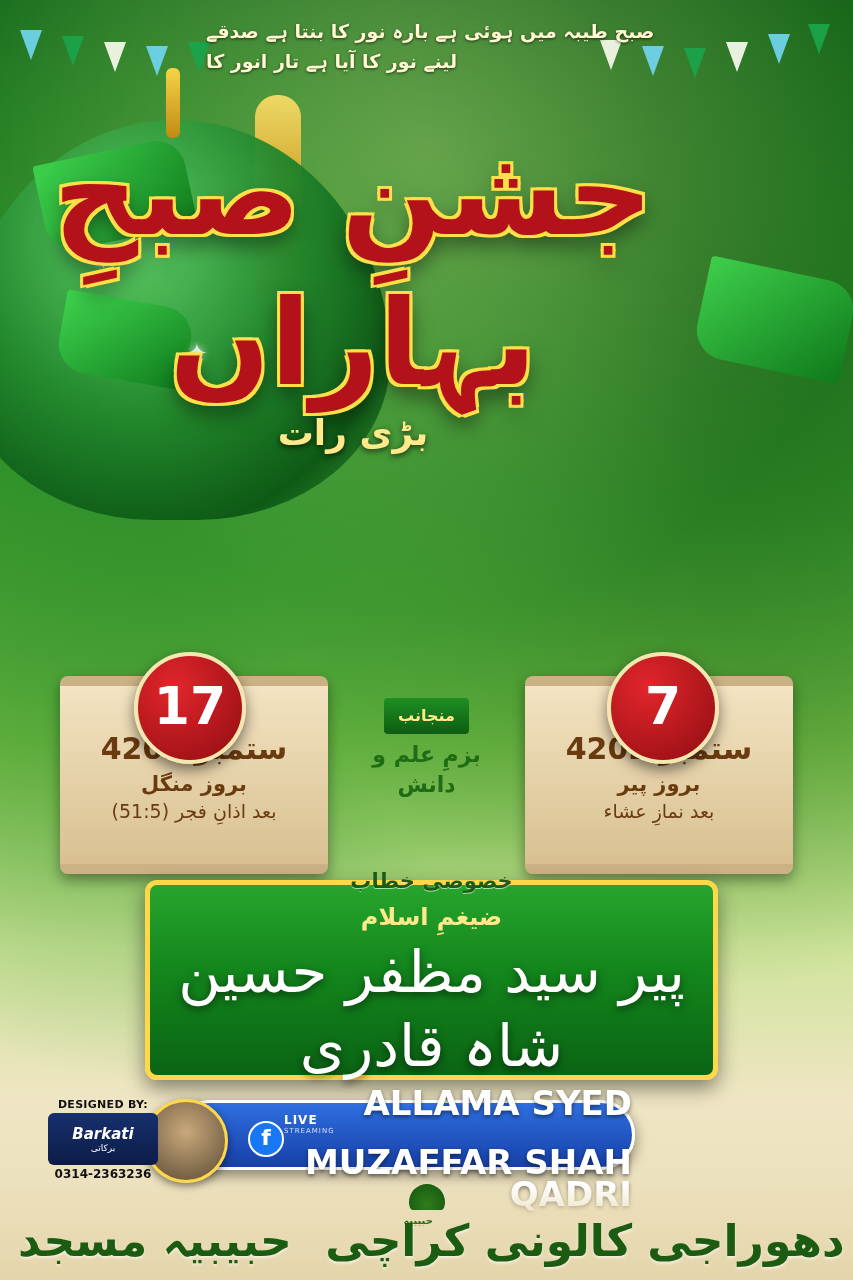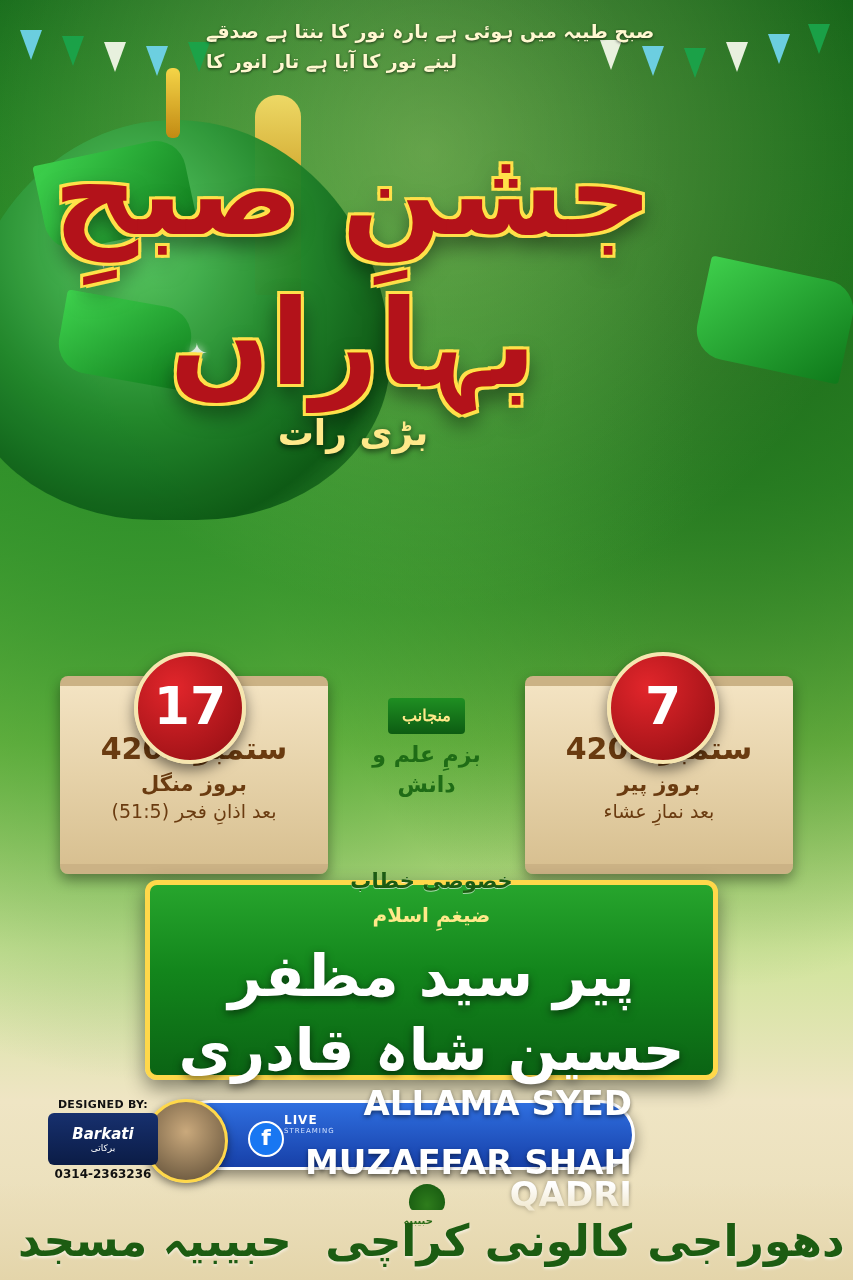--- a/index.html
+++ b/index.html
@@ -108,37 +108,37 @@
   .scroll-inner{padding:44px 10px 0;text-align:center;color:#6a3b10;}
   .scroll-date{font-size:30px;font-weight:bold;line-height:38px;}
   .scroll-day{font-size:21px;font-weight:bold;margin-top:4px;}
   .scroll-time{font-size:19px;font-weight:normal;margin-top:4px;}
   .center-tag{
     position:absolute;left:50%;top:58px;transform:translateX(-50%);
     width:148px;text-align:center;color:#1f6c16;font-size:22px;font-weight:bold;line-height:30px;
   }
   .center-tag .cap{
     display:inline-block;background:linear-gradient(180deg,#1f8f22,#0d5c12);color:#ffe98a;
-    font-size:16px;padding:3px 14px;border-radius:4px;margin-bottom:6px;font-family:Liberation Serif, serif;
+    font-size:16px;padding:3px 14px;border-radius:4px;margin-bottom:6px;
   }
   
   .speaker{
     position:absolute;top:880px;left:145px;width:563px;height:190px;
     background:linear-gradient(180deg,#27a52d 0%,#13861c 45%,#0b6414 100%);
     border:5px solid #ffd84a;border-radius:12px;box-shadow:0 8px 20px rgba(0,0,0,.45);
     text-align:center;
   }
   .speaker-kicker{
     position:absolute;top:-16px;left:50%;transform:translateX(-50%);
     color:#1c5c12;font-size:21px;font-weight:bold;white-space:nowrap;
     text-shadow:0 1px 0 rgba(255,255,255,.6);
   }
-  .speaker-tag{margin-top:18px;color:#ffe98a;font-size:20px;font-weight:bold;}
+  .speaker-tag{margin-top:18px;color:#ffe98a;font-size:24px;font-weight:bold;}
   .speaker-name{
-    margin-top:12px;color:#ffffff;font-size:58px;font-weight:bold;line-height:74px;
+    margin-top:4px;color:#ffffff;font-size:58px;font-weight:normal;line-height:74px;
     text-shadow:0 3px 8px rgba(0,0,0,.55);
   }
   
   .livebar{
     position:absolute;top:1100px;left:175px;width:460px;height:70px;
     background:linear-gradient(180deg,#2f6fe0,#1740a8);border:3px solid #ffffff;
     border-radius:36px;box-shadow:0 5px 14px rgba(0,0,0,.45);
     display:flex;align-items:center;padding-left:96px;box-sizing:border-box;
   }
   .avatar{

